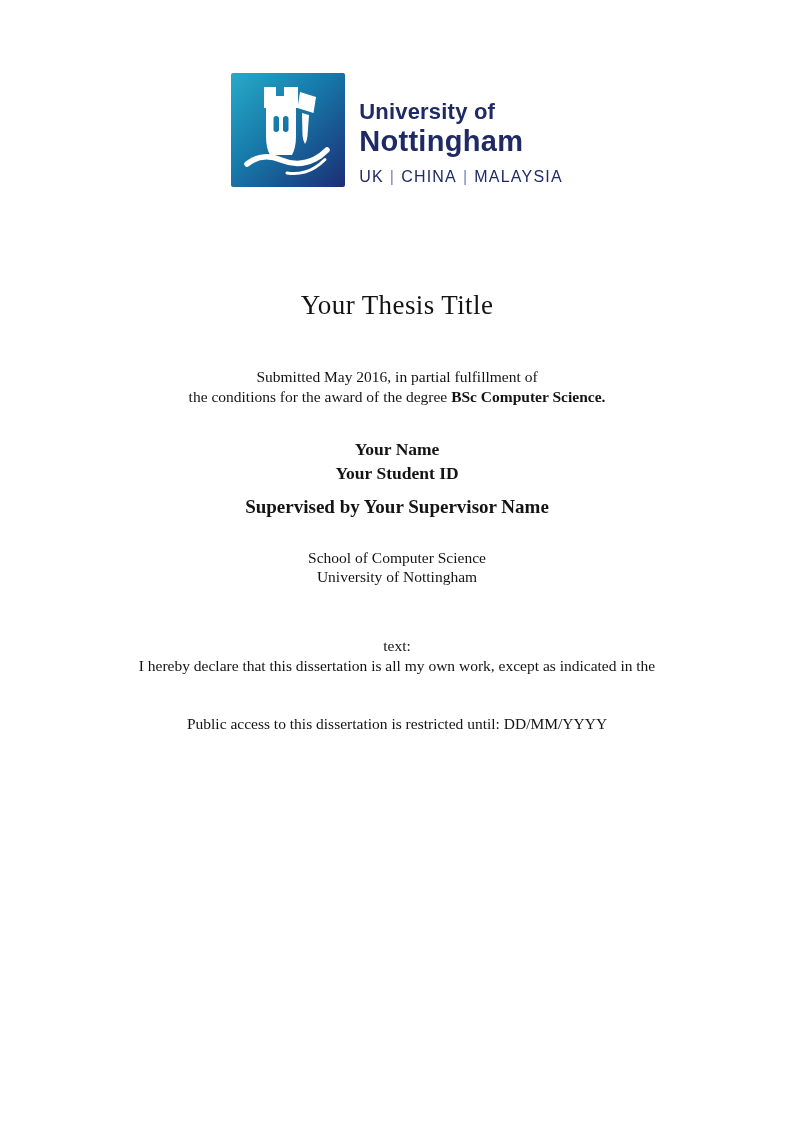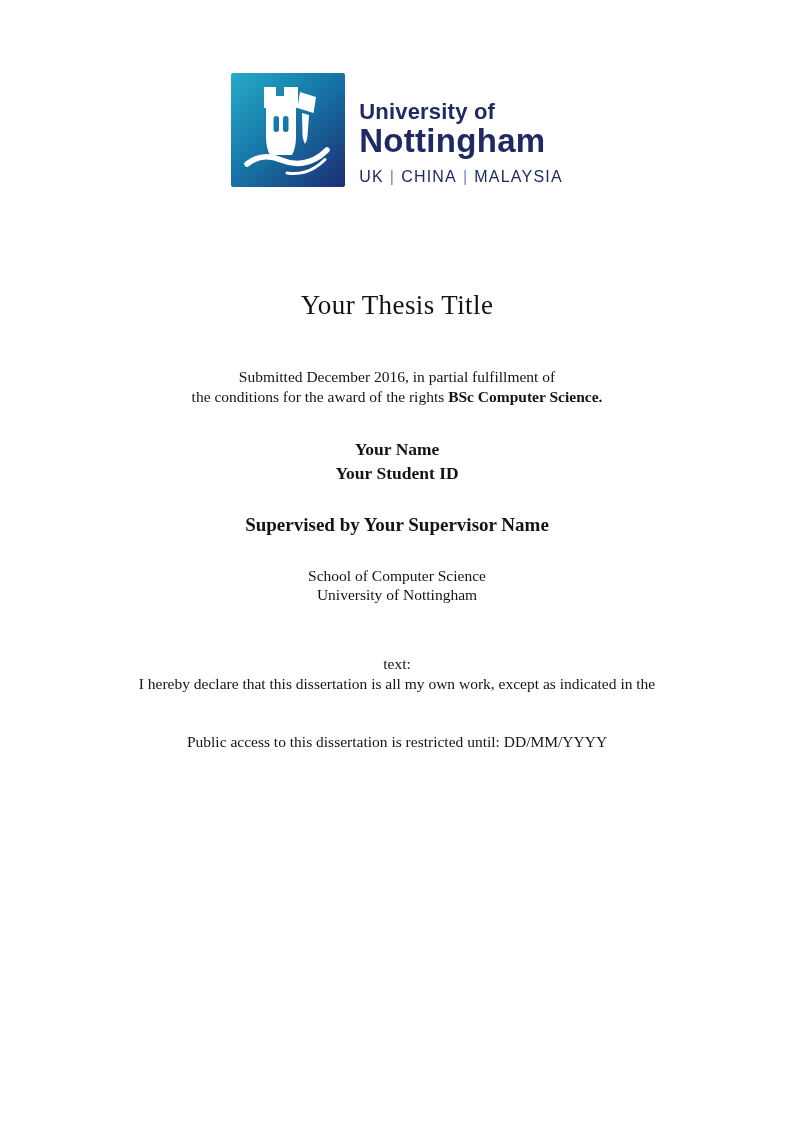--- a/index.html
+++ b/index.html
@@ -22,36 +22,36 @@
     padding-top:73px;
   }
   .logo-square{width:114px;height:114px;flex:0 0 auto;}
   .logo-text{
     text-align:left;
     font-family:"Liberation Sans", sans-serif;
     color:#1F2A64;
     padding-bottom:1px;
   }
   .brand-line1{font-size:22px;font-weight:bold;line-height:25px;letter-spacing:0.2px;}
-  .brand-line2{font-size:33px;font-weight:bold;line-height:34px;letter-spacing:0.3px;}
+  .brand-line2{font-size:29px;font-weight:bold;line-height:34px;letter-spacing:0.3px;}
   .campuses{margin-top:9px;font-size:16px;font-weight:500;letter-spacing:1.2px;line-height:19px;}
   .campuses .pipe{color:#7286C2;font-weight:400;margin:0 6px;}
   
   .thesis-title{
     margin:102px 0 0 0;
     font-size:27px;
     font-weight:normal;
     letter-spacing:0.4px;
     line-height:32px;
   }
   .submission{margin:46px 0 0 0;font-size:15.5px;line-height:19.5px;}
   .submission .line{display:block;}
   .author{margin-top:31px;font-size:17.5px;font-weight:bold;line-height:24px;}
   .author .line{display:block;}
-  .supervisor{margin-top:29px;font-size:19px;font-weight:bold;line-height:22px;}
+  .supervisor{margin-top:11px;font-size:19px;font-weight:bold;line-height:22px;}
   .school{margin-top:31px;font-size:15.5px;line-height:18.5px;}
   .school .line{display:block;}
   .declaration-own{margin:50px 0 0 0;font-size:15.5px;line-height:19.5px;}
   .declaration-own .line{display:block;}
   
   .sig-block{
     display:inline-block;
     margin-top:45px;
     text-align:left;
     font-size:15.5px;
@@ -113,22 +113,22 @@
         <span>UK</span><span class="pipe">|</span><span>CHINA</span><span class="pipe">|</span><span>MALAYSIA</span>
       </div>
     </div>
   </header>
 
   
   <h1 class="thesis-title">Your Thesis Title</h1>
 
   
   <p class="submission">
-    <span class="line">Submitted December 2016, in partial fulfillment of</span>
-    <span class="line"><span>the conditions for the award of the rights</span> <b>BSc Computer Science.</b></span>
+    <span class="line">Submitted May 2016, in partial fulfillment of</span>
+    <span class="line"><span>the conditions for the award of the degree</span> <b>BSc Computer Science.</b></span>
   </p>
 
   
   <div class="author">
     <span class="line">Your Name</span>
     <span class="line">Your Student ID</span>
   </div>
 
   
   <div class="supervisor">Supervised by Your Supervisor Name</div>

